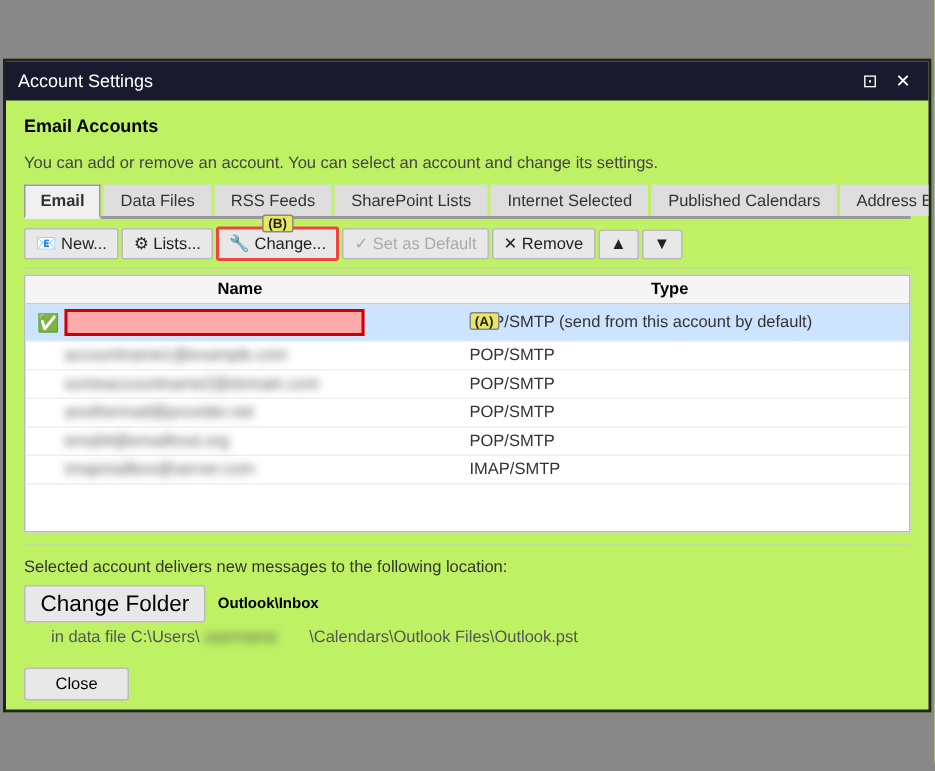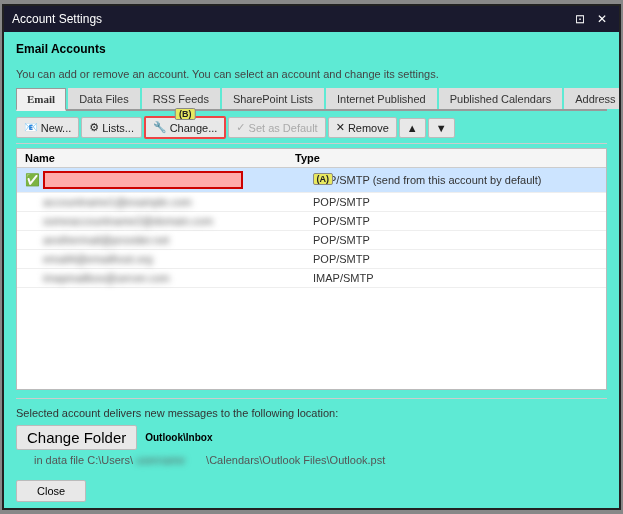--- a/index.html
+++ b/index.html
@@ -1,21 +1,21 @@
 <!DOCTYPE html>
 <html><head>
   <meta charset="utf-8">
   <style>
     * { box-sizing: border-box; margin: 0; padding: 0; }
     body { background: #888; display: flex; align-items: center; justify-content: center; width: 623px; height: 514px; font-family: 'Segoe UI', Tahoma, sans-serif; font-size: 12px; }
 
     .window {
       width: 619px;
-      height: 506px;
-      background: #5eead4;
+      height: 436px;
+      background: #bef264;
       border: 2px solid #222;
       display: flex;
       flex-direction: column;
     }
 
     .title-bar {
       background: #1a1a2e;
       color: white;
       padding: 4px 8px;
       display: flex;
@@ -87,21 +87,20 @@
     }
 
     .tab.active {
       background: #f0f0f0;
       border-color: #999;
       border-bottom: 2px solid #f0f0f0;
       margin-bottom: -2px;
       font-weight: bold;
       z-index: 1;
       position: relative;
-      font-family: Liberation Serif, serif;
     }
 
     
     .toolbar {
       display: flex;
       align-items: center;
       gap: 2px;
       padding: 5px 0 4px;
       border-bottom: 1px solid #ccc;
       margin-bottom: 4px;
@@ -138,20 +137,21 @@
       margin-bottom: 8px;
     }
 
     .table-header {
       display: flex;
       background: #f5f5f5;
       border-bottom: 1px solid #ccc;
       padding: 3px 8px;
       font-weight: bold;
       font-size: 11px;
+      text-align: center;
     }
 
     .col-name { width: 270px; }
     .col-type { flex: 1; }
 
     .table-row {
       display: flex;
       align-items: center;
       padding: 3px 8px;
       border-bottom: 1px solid #eee;
@@ -271,21 +271,21 @@
 
   <div class="window-content">
     <div class="section-title">Email Accounts</div>
     <div class="section-desc">You can add or remove an account. You can select an account and change its settings.</div>
 
     <div class="tabs">
       <div class="tab active">Email</div>
       <div class="tab">Data Files</div>
       <div class="tab">RSS Feeds</div>
       <div class="tab">SharePoint Lists</div>
-      <div class="tab">Internet Published</div>
+      <div class="tab">Internet Selected</div>
       <div class="tab">Published Calendars</div>
       <div class="tab">Address Books</div>
     </div>
 
     <div class="toolbar">
       <button class="toolbar-btn">
         <span>📧</span>
         <span>New...</span>
       </button>
       <button class="toolbar-btn">

